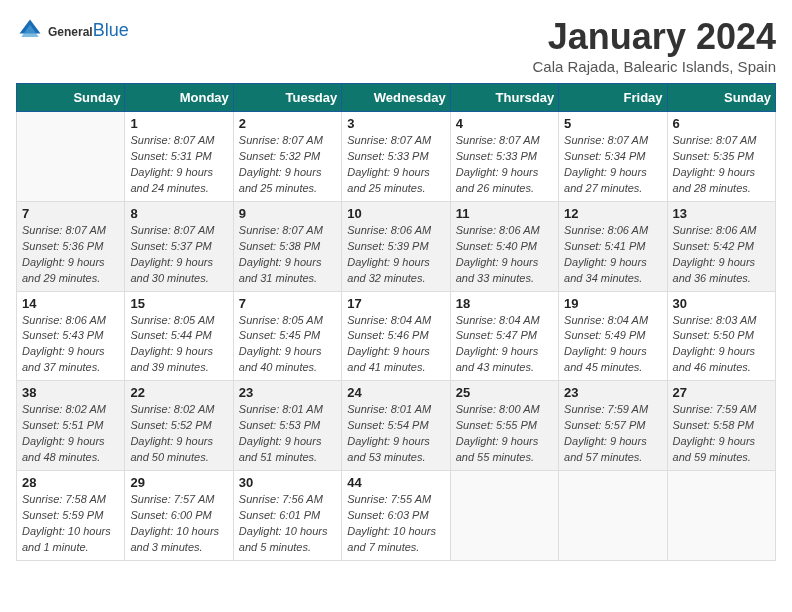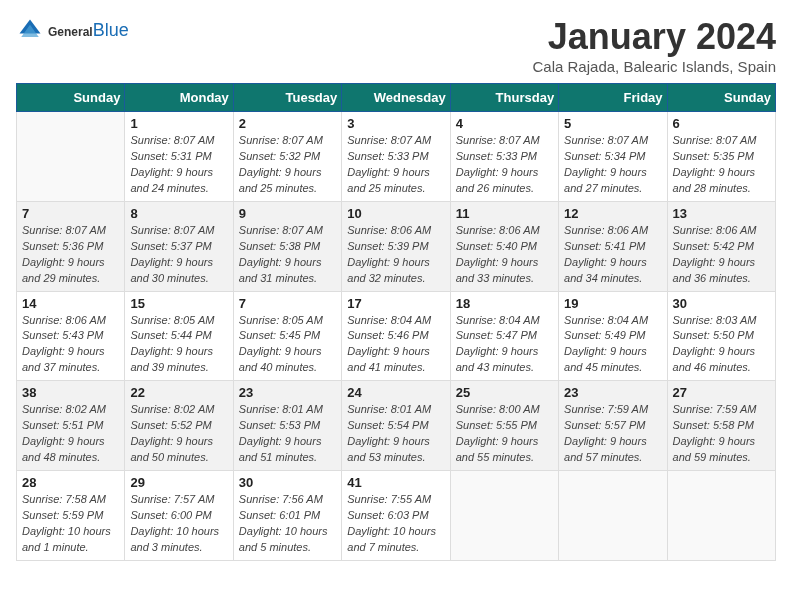--- a/index.html
+++ b/index.html
@@ -246,21 +246,21 @@
         </td>
         <td>
           <span class="day-number">29</span>
           <div class="day-info">Sunrise: 7:57 AM<br>Sunset: 6:00 PM<br>Daylight: 10 hours and 3 minutes.</div>
         </td>
         <td>
           <span class="day-number">30</span>
           <div class="day-info">Sunrise: 7:56 AM<br>Sunset: 6:01 PM<br>Daylight: 10 hours and 5 minutes.</div>
         </td>
         <td>
-          <span class="day-number">41</span>
+          <span class="day-number">44</span>
           <div class="day-info">Sunrise: 7:55 AM<br>Sunset: 6:03 PM<br>Daylight: 10 hours and 7 minutes.</div>
         </td>
         <td class="empty"></td>
         <td class="empty"></td>
         <td class="empty"></td>
       </tr>
     </tbody>
 </table>
 
 </body></html>

